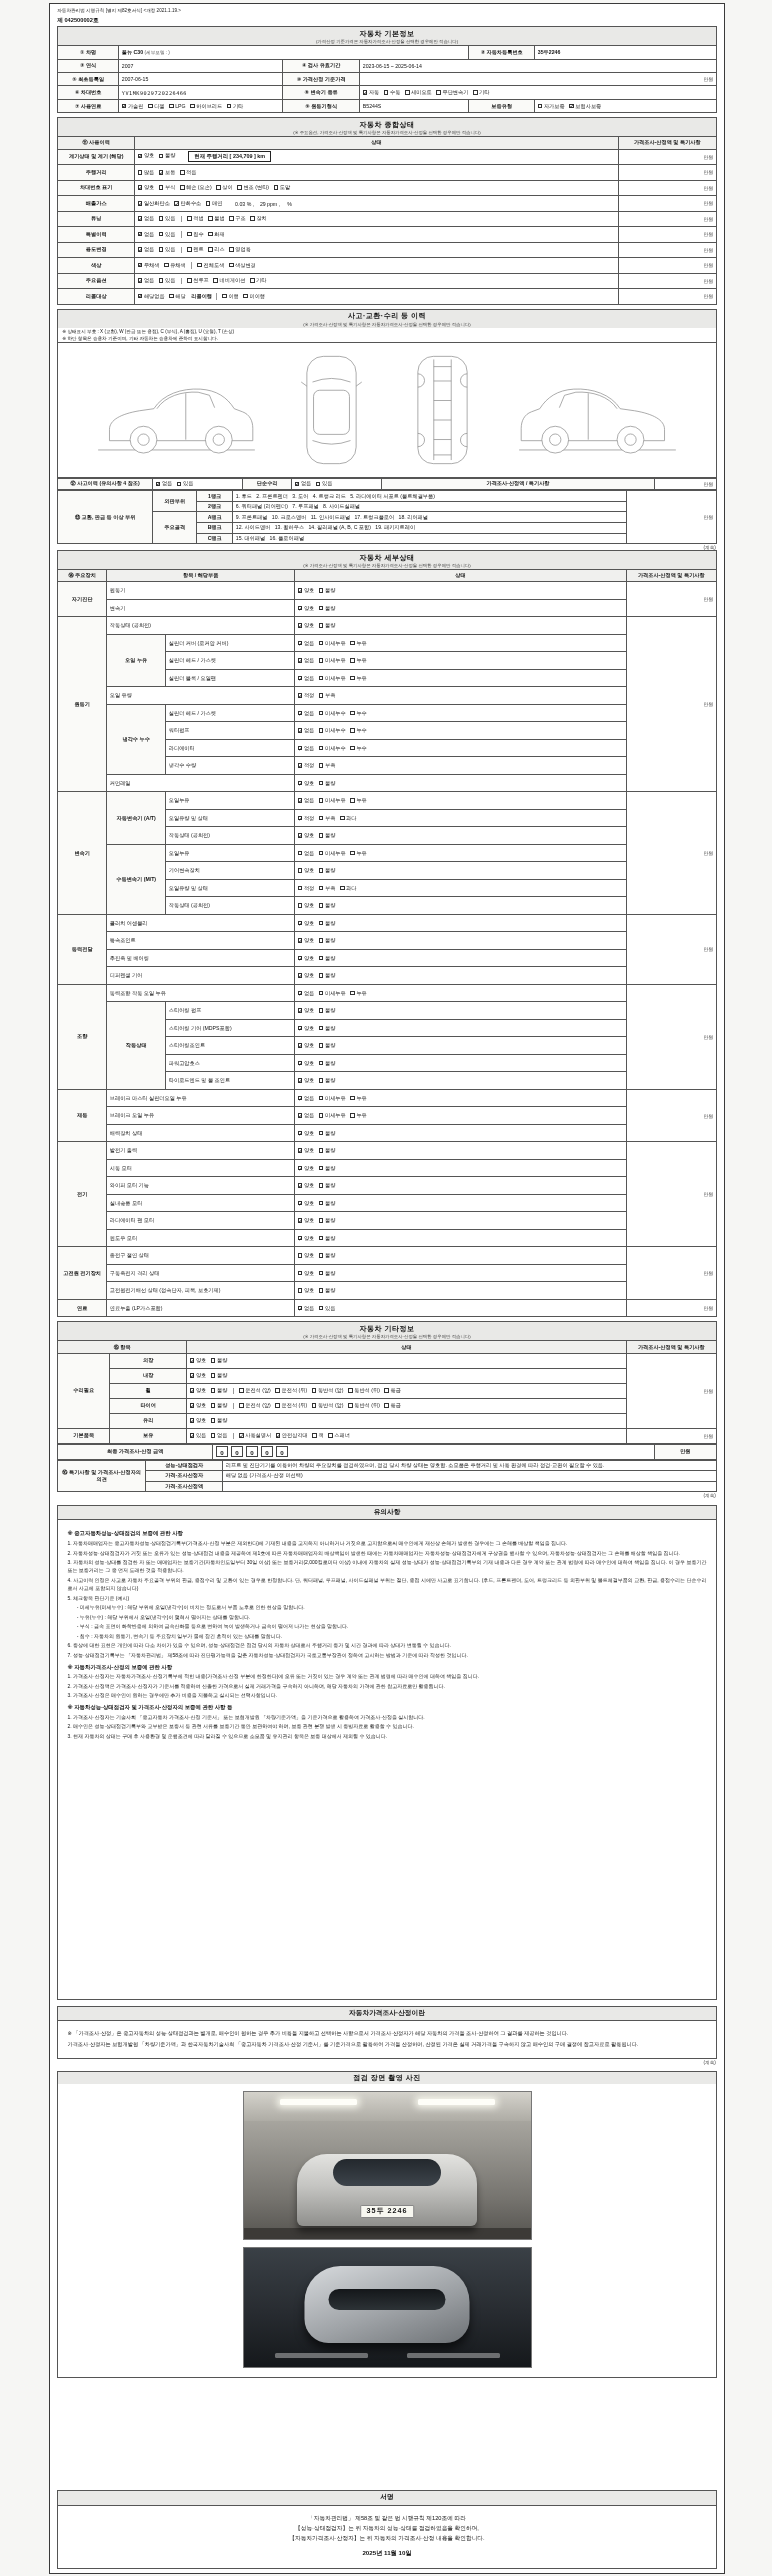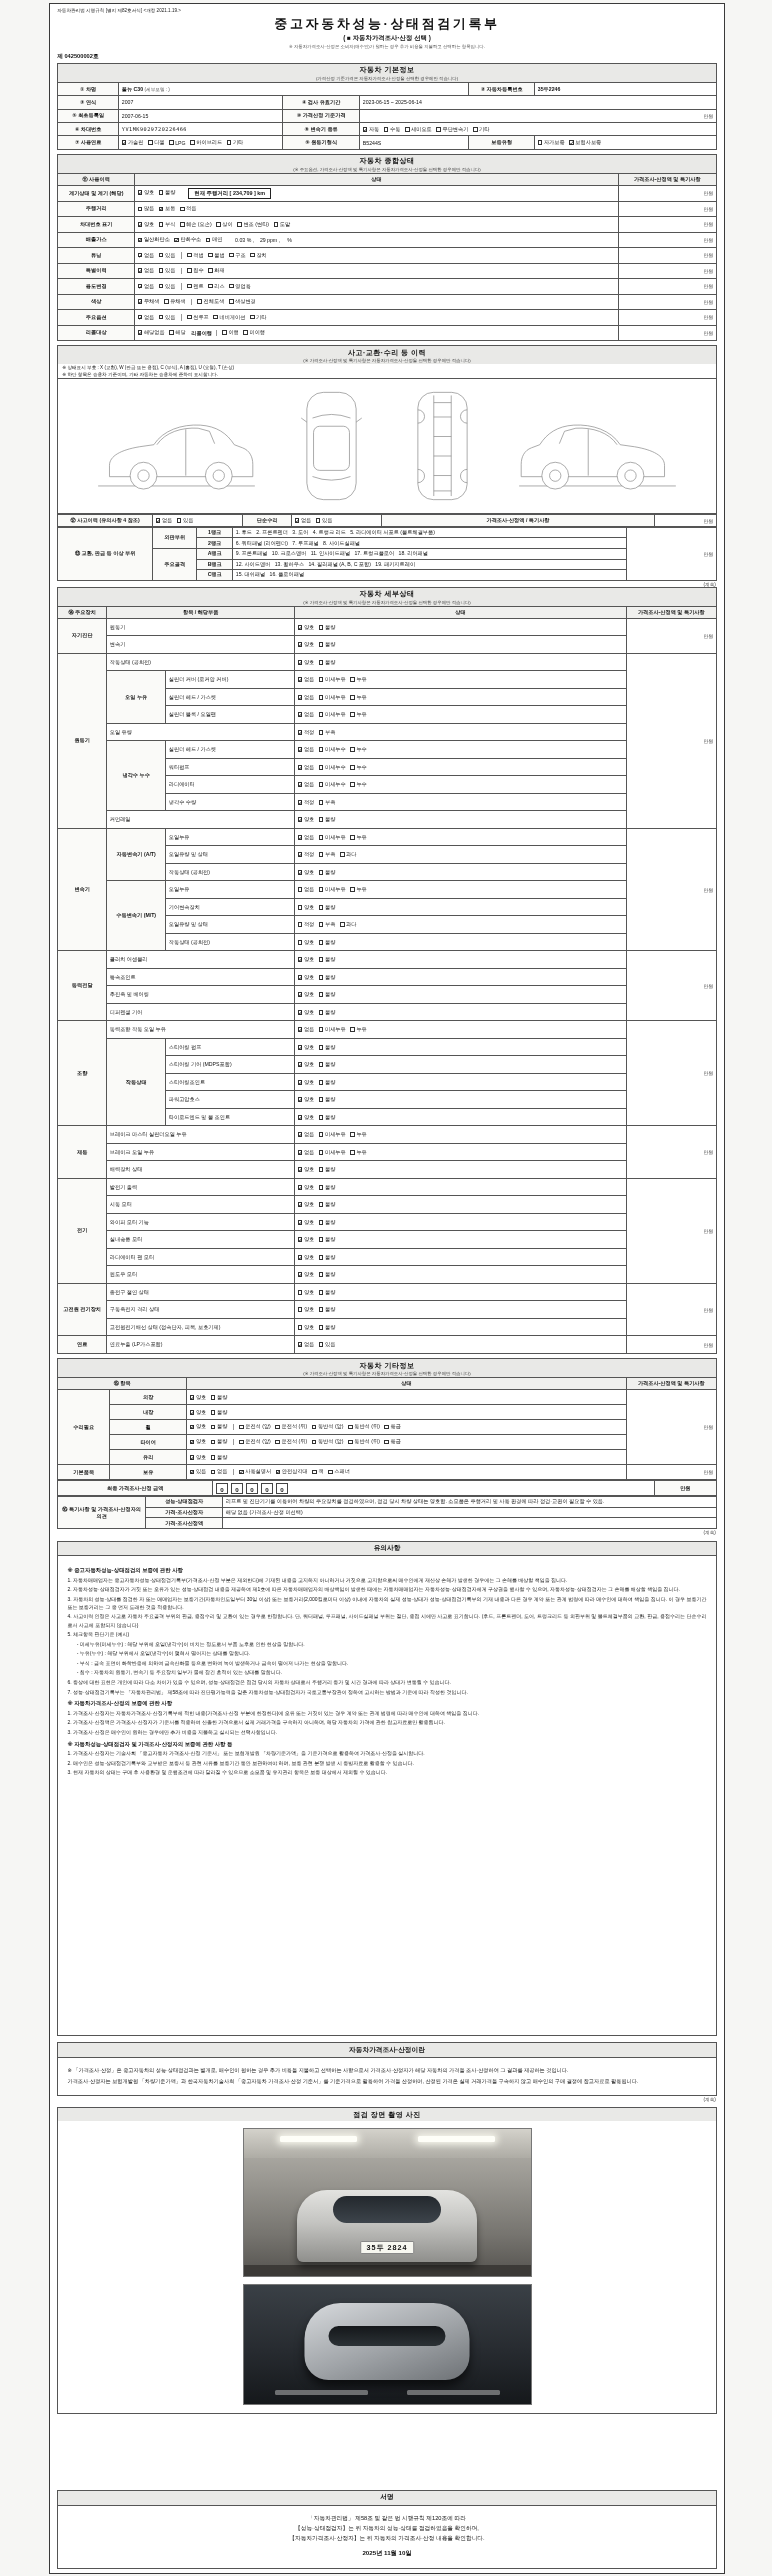--- a/index.html
+++ b/index.html
@@ -68,25 +68,20 @@
 .signline{font-size:5.7px;margin:2.1px 0;}
 .signdate{font-size:6.2px;font-weight:bold;margin-top:6.2px;}
 </style>
 </head>
 <body>
 
 <div class="sheet">
 
   <div class="formref">자동차관리법 시행규칙 [별지 제82호서식] &lt;개정 2021.1.19.&gt;</div>
 
-  <div class="titleblock">
-    <div class="title">중고자동차성능·상태점검기록부</div>
-    <div class="subtitle">( ■ 자동차가격조사·산정 선택 )</div>
-    <div class="subnote">※ 자동차가격조사·산정은 소비자(매수인)가 원하는 경우 추가 비용을 지불하고 선택하는 항목입니다.</div>
-  </div>
 
   <div class="docno">제 042500002호</div>
 
   <div class="secbar">
     <div class="t">자동차 기본정보</div>
     <div class="n">(가격산정 기준가격은 자동차가격조사·산정을 선택한 경우에만 적습니다)</div>
   </div>
   <table class="grid basic">
     <colgroup>
         <col style="width:61px">
@@ -1213,21 +1208,21 @@
     <div class="t">점검 장면 촬영 사진</div>
   </div>
   <div class="photo-wrap">
     <div class="photo photo1">
       <div class="ceil"></div>
       <div class="lamp" style="left:36px;"></div>
       <div class="lamp" style="right:36px;"></div>
       <div class="floorband"></div>
       <div class="car1">
         <div class="glass1"></div>
-        <div class="plate">35두 2824</div>
+        <div class="plate">35두 2246</div>
       </div>
     </div>
     <div class="photo photo2">
       <div class="car2">
         <div class="glass2"></div>
       </div>
       <div class="liftbar" style="left:31px;"></div>
       <div class="liftbar" style="right:31px;"></div>
     </div>
   </div>

